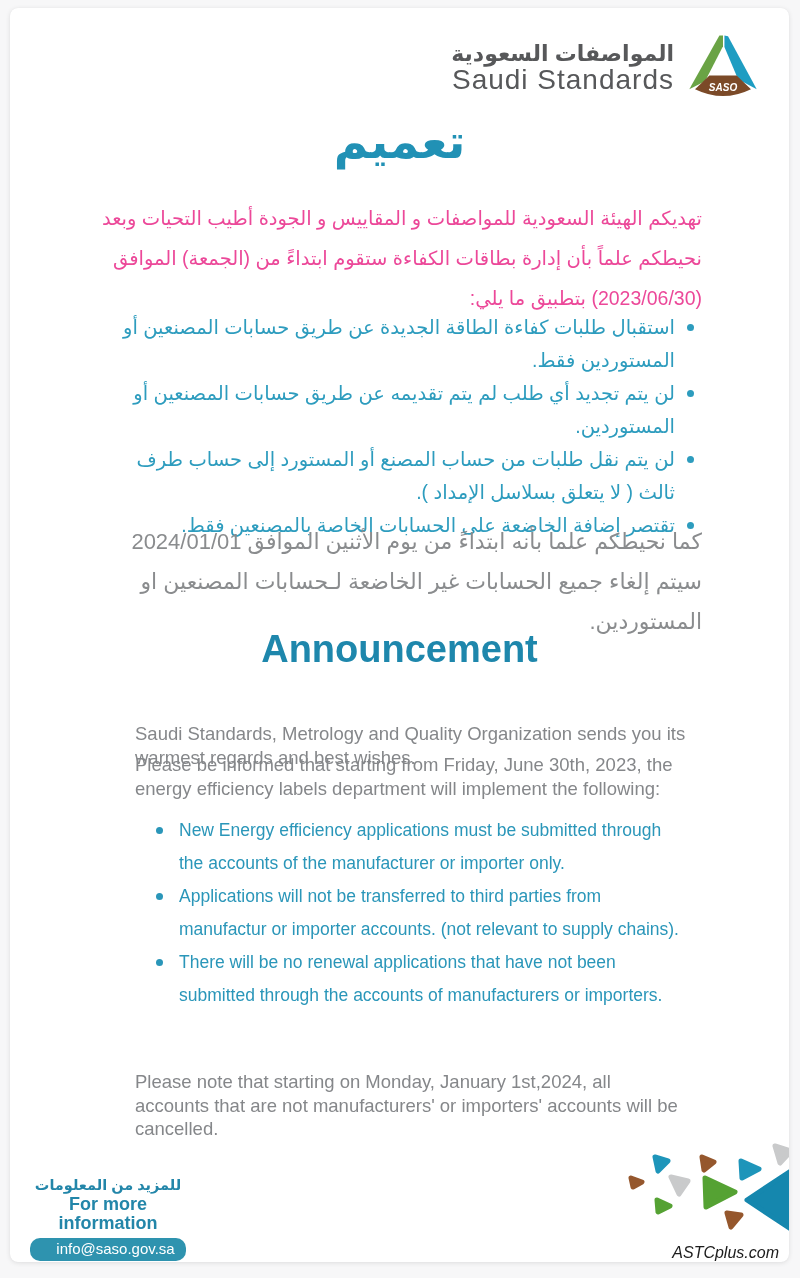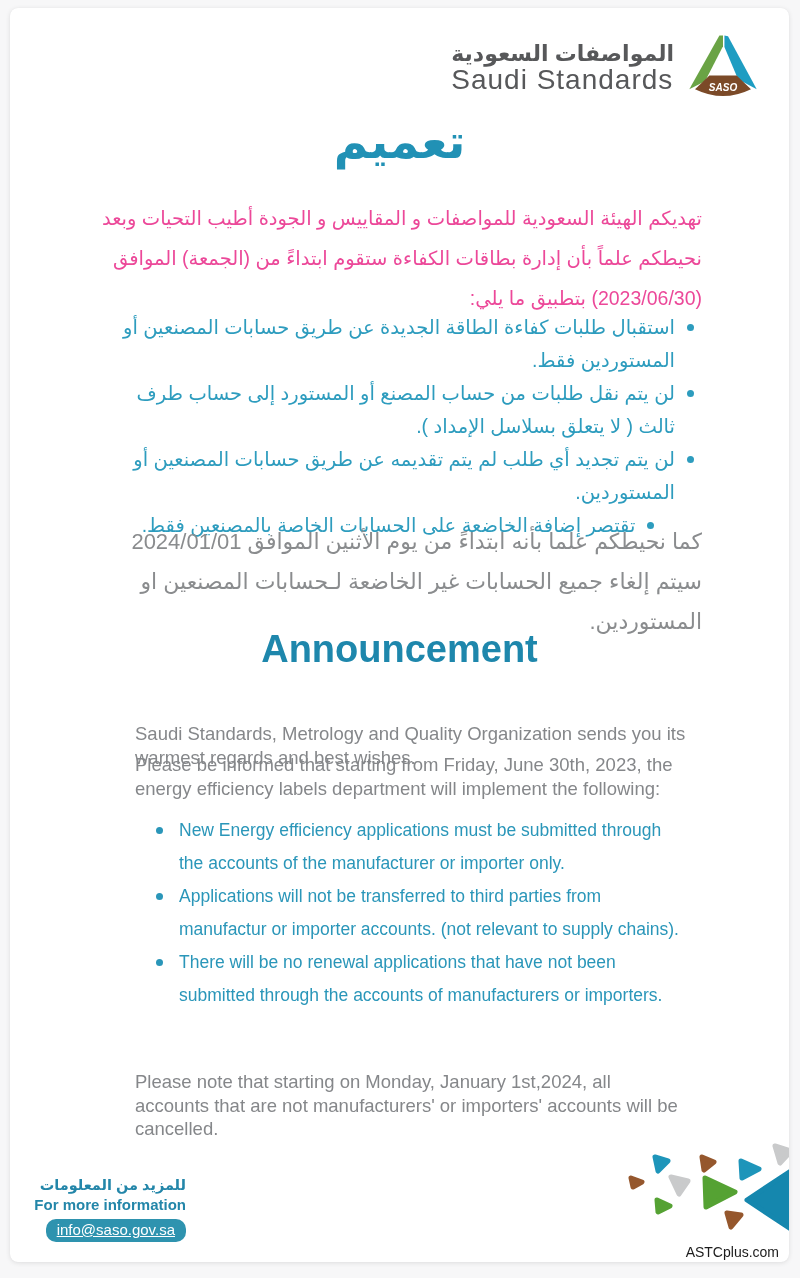--- a/index.html
+++ b/index.html
@@ -3,60 +3,60 @@
 <meta charset="utf-8">
 <style>
   html,body{margin:0;padding:0;width:800px;height:1278px;background:#f7f7f8;
     font-family:"Liberation Sans","DejaVu Sans",sans-serif;overflow:hidden;}
   .stage{position:relative;width:800px;height:1278px;}
   .card{position:absolute;left:10px;top:8px;width:779px;height:1254px;background:#ffffff;
     border-radius:8px;box-shadow:0 1px 5px rgba(0,0,0,0.10), 0 0 1px rgba(0,0,0,0.06);overflow:hidden;}
 
   
   .logo-block{position:absolute;top:26px;right:30px;display:flex;align-items:center;gap:13px;}
-  .logo-text{}
+  .logo-text{text-align:right;}
   .logo-text .ar{font-size:22px;font-weight:bold;color:#57585a;line-height:26px;direction:rtl;}
   .logo-text .en{font-size:28px;color:#57585a;letter-spacing:1px;line-height:26px;}
   .saso-mark{width:72px;height:66px;display:block;}
 
   
   .title-ar{position:absolute;top:106px;left:0;right:0;text-align:center;
     font-size:47px;font-weight:bold;color:#2191b5;direction:rtl;}
   .intro-ar{position:absolute;top:190px;right:87px;width:606px;direction:rtl;text-align:right;
     font-size:19.5px;line-height:40px;color:#ec4899;}
   .bullets{display:block;}
   .bullets-ar{position:absolute;top:303px;right:95px;width:592px;direction:rtl;
     color:#2d9cbe;font-size:19.5px;line-height:33px;}
-  .bullet-item{display:flex;align-items:flex-start;justify-content:center;}
+  .bullet-item{display:flex;align-items:flex-start;}
   .dot{flex:0 0 auto;width:7px;height:7px;border-radius:50%;background:currentColor;margin-top:13px;}
   .bullets-ar .dot{margin-left:12px;}
   .closing-ar{position:absolute;top:514px;right:87px;width:606px;direction:rtl;text-align:right;
     font-size:22px;line-height:40px;color:#8a8c8e;}
 
   
   .title-en{position:absolute;top:620px;left:0;right:0;text-align:center;
     font-size:38px;font-weight:bold;color:#1e87ac;}
   .para{position:absolute;left:125px;width:552px;font-size:18.5px;line-height:23.5px;color:#85878a;}
   .para1{top:690px;margin-top:24px;}
   .para2{top:745px;}
   .bullets-en{position:absolute;top:806px;left:146px;width:532px;
     color:#2a96b9;font-size:17.5px;line-height:33px;}
   .bullets-en .dot{margin-right:16px;}
   .closing-en{position:absolute;top:1062px;left:125px;width:552px;
     font-size:18.5px;line-height:23.5px;color:#85878a;}
 
   
-  .footer-info{position:absolute;top:1168px;left:20px;width:156px;text-align:right;}
+  .footer-info{position:absolute;top:1168px;left:20px;width:156px;text-align:center;}
   .footer-info .ar{font-size:14.5px;font-weight:bold;color:#2386a9;direction:rtl;line-height:19px;}
-  .footer-info .en{font-size:15px;font-weight:bold;color:#2386a9;line-height:19px;}
+  .footer-info .en{font-size:18px;font-weight:bold;color:#2386a9;line-height:19px;}
   .email-pill{display:inline-block;margin-top:5px;background:#2e93af;color:#ffffff;
-    font-size:15px;padding:2px 11px 4px 11px;border-radius:10px;text-decoration:underline;}
+    font-size:15px;padding:2px 11px 4px 26px;border-radius:10px;}
 
   .decor{position:absolute;right:0;bottom:10px;width:168px;height:122px;overflow:hidden;}
-  .watermark{position:absolute;top:1236px;right:10px;font-size:14px;color:#1c1c1c;}
+  .watermark{position:absolute;top:1236px;right:10px;font-size:16px;color:#1c1c1c;font-style:italic;}
 </style>
 </head>
 <body>
 
 <div class="stage">
   <div class="card">
 
     <div class="logo-block">
       <div class="logo-text">
         <div class="ar">المواصفات السعودية</div>
@@ -75,26 +75,26 @@
 
     <div class="bullets bullets-ar">
 
         <div class="bullet-item">
           <span class="dot"></span>
           <span>استقبال طلبات كفاءة الطاقة الجديدة عن طريق حسابات المصنعين أو المستوردين فقط.</span>
         </div>
 
         <div class="bullet-item">
           <span class="dot"></span>
-          <span>لن يتم نقل طلبات من حساب المصنع أو المستورد إلى حساب طرف ثالث ( لا يتعلق بسلاسل الإمداد ).</span>
+          <span>لن يتم تجديد أي طلب لم يتم تقديمه عن طريق حسابات المصنعين أو المستوردين.</span>
         </div>
 
         <div class="bullet-item">
           <span class="dot"></span>
-          <span>لن يتم تجديد أي طلب لم يتم تقديمه عن طريق حسابات المصنعين أو المستوردين.</span>
+          <span>لن يتم نقل طلبات من حساب المصنع أو المستورد إلى حساب طرف ثالث ( لا يتعلق بسلاسل الإمداد ).</span>
         </div>
 
         <div class="bullet-item">
           <span class="dot"></span>
           <span>تقتصر إضافة الخاضعة على الحسابات الخاصة بالمصنعين فقط.</span>
         </div>
       </div>
 
     <div class="closing-ar">كما نحيطكم علما بأنه ابتداءً من يوم الأثنين الموافق 2024/01/01 سيتم إلغاء جميع الحسابات غير الخاضعة لـحسابات المصنعين او المستوردين.</div>
 

